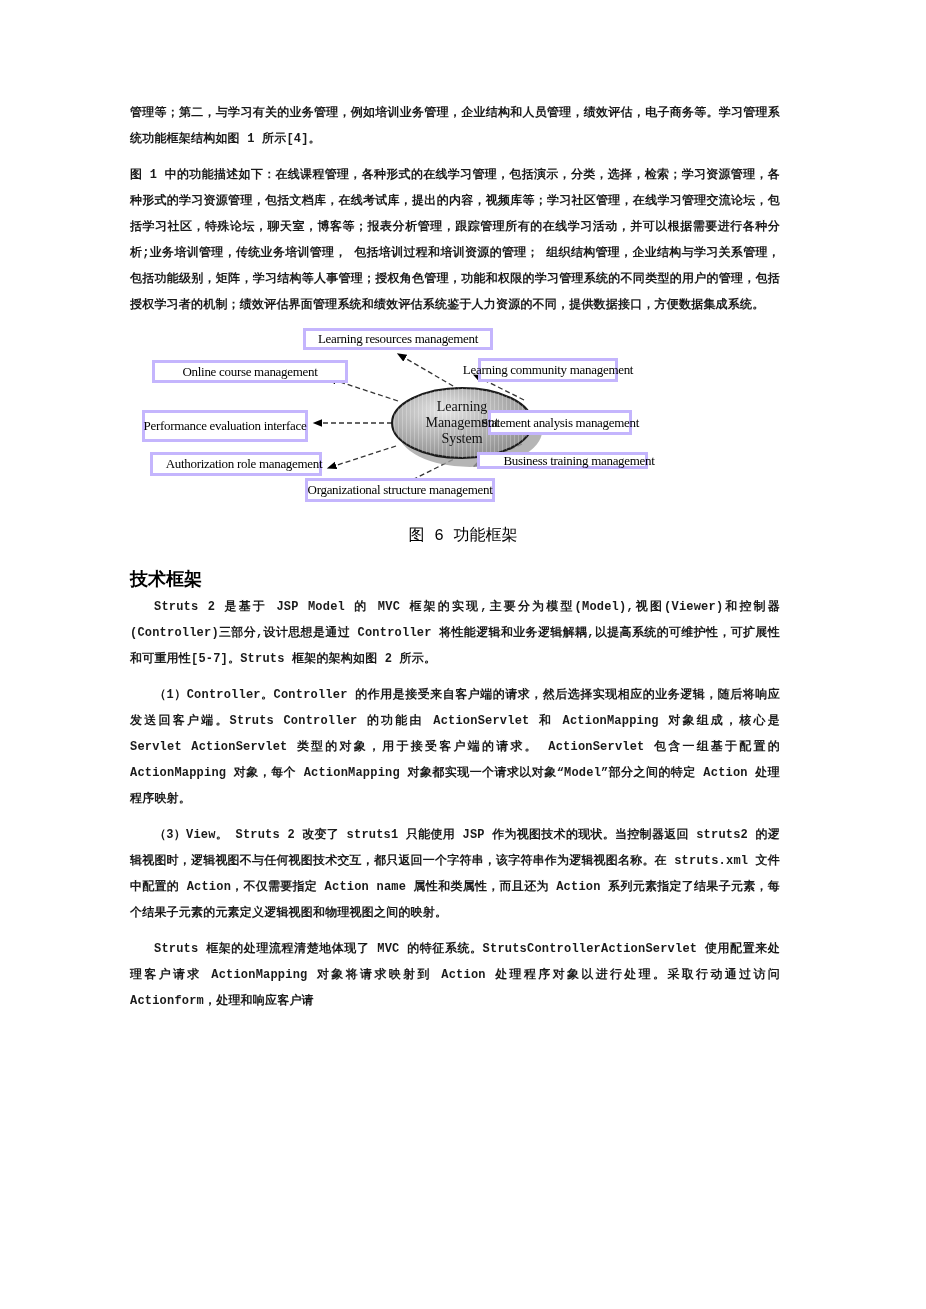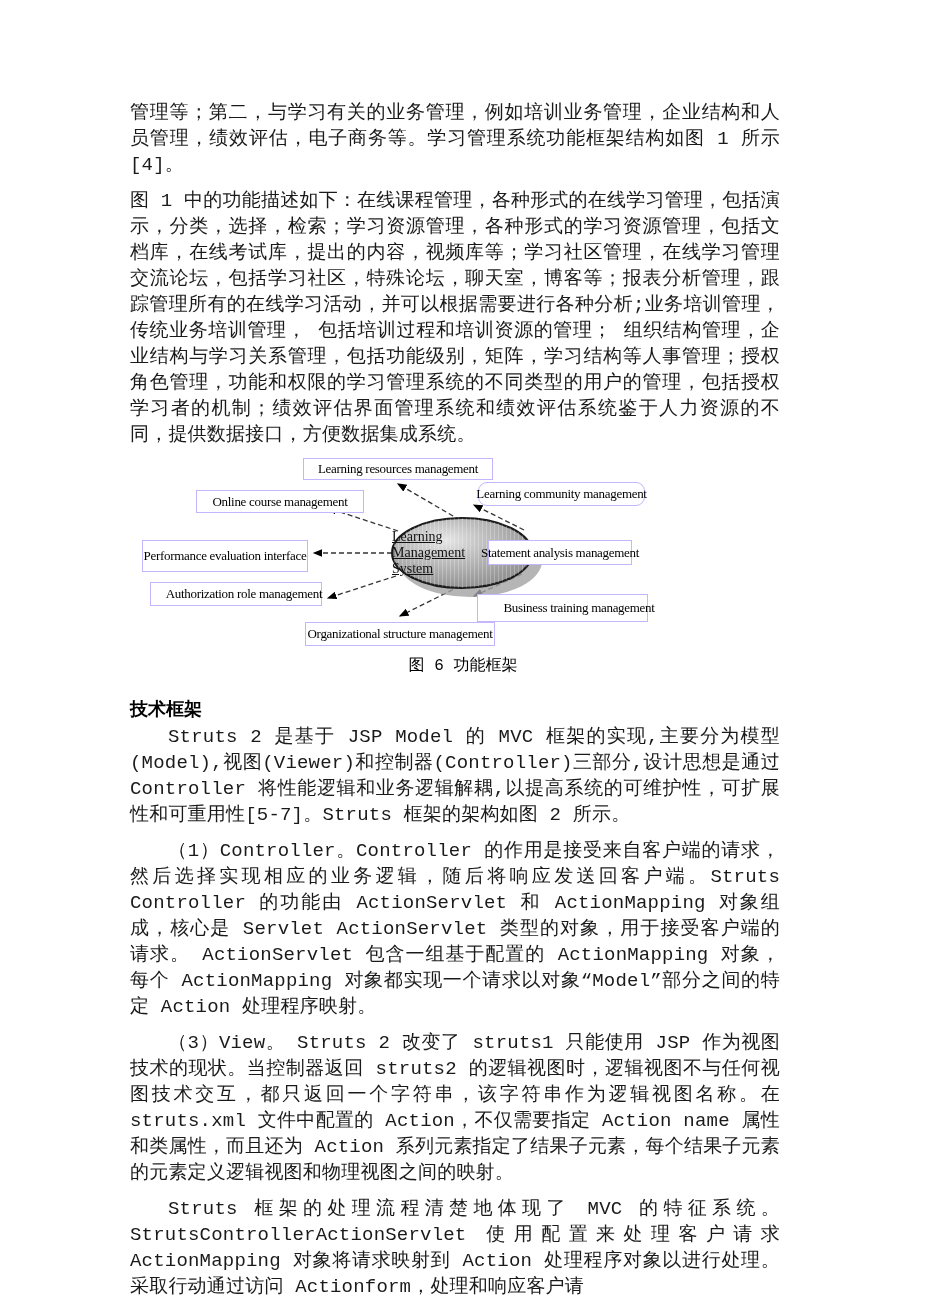--- a/index.html
+++ b/index.html
@@ -4,53 +4,55 @@
 <style>
   html,body{margin:0;padding:0;background:#ffffff;}
   body{
     width:926px;height:1309px;position:relative;overflow:hidden;
     font-family:"Liberation Mono","DejaVu Sans Mono",monospace;
     color:#1a1a1a;
   }
   .doc{position:absolute;left:130px;top:100px;width:666px;}
   .doc p{
     margin:0 16px 10px 0;
-    font-size:19px;line-height:26px;
+    font-size:12px;line-height:26px;
     text-align:justify;
     letter-spacing:0.2px;
+    font-weight:bold;
   }
   .doc p.ind{text-indent:2em;}
   h2.sec{
     font-family:"Liberation Sans","DejaVu Sans",sans-serif;
     font-size:18px;font-weight:bold;color:#000;
     margin:22px 0 4px 0;line-height:22px;
   }
   
   .fig{position:relative;width:666px;height:218px;margin:3px 0 4px 0;}
   .fig svg{position:absolute;left:0;top:0;}
   .fnode{
     position:absolute;box-sizing:border-box;
-    border:1px solid #c4b5fd;background:#ffffff;
+    border:3px solid #c4b5fd;background:#ffffff;
     display:flex;align-items:center;justify-content:center;
     font-family:"Liberation Serif","DejaVu Serif",serif;
     font-size:13px;letter-spacing:-0.3px;white-space:nowrap;
     color:#000;
   }
   .n-res {left:173px;top:0;    width:190px;height:22px;}
-  .n-onl {left:22px; top:32px; width:168px;height:23px;margin-left:44px;}
-  .n-com {left:348px;top:24px; width:167px;height:24px;border-radius:9px;}
+  .n-onl {left:22px; top:32px; width:196px;height:23px;}
+  .n-com {left:348px;top:30px; width:140px;height:24px;}
   .n-per {left:12px; top:82px; width:166px;height:32px;}
   .n-sta {left:358px;top:82px; width:144px;height:25px;}
   .n-aut {left:20px; top:124px;width:172px;height:24px;padding-left:16px;}
-  .n-bus {left:347px;top:136px;width:171px;height:28px;padding-left:33px;}
-  .n-org {left:175px;top:164px;width:190px;height:24px;}
+  .n-bus {left:347px;top:124px;width:171px;height:17px;padding-left:33px;}
+  .n-org {left:175px;top:150px;width:190px;height:24px;}
   .lms-label{
     position:absolute;left:262px;top:71px;width:140px;
+    text-align:center;
     font-family:"Liberation Serif","DejaVu Serif",serif;
-    font-size:14px;line-height:16px;color:#111;text-decoration:underline;
+    font-size:14px;line-height:16px;color:#111;
   }
   .lms-label span{display:block;}
   .figcap{
     position:absolute;left:0;bottom:0;width:666px;
     text-align:center;font-size:16px;line-height:20px;color:#000;
   }
 </style>
 </head>
 <body>
 

